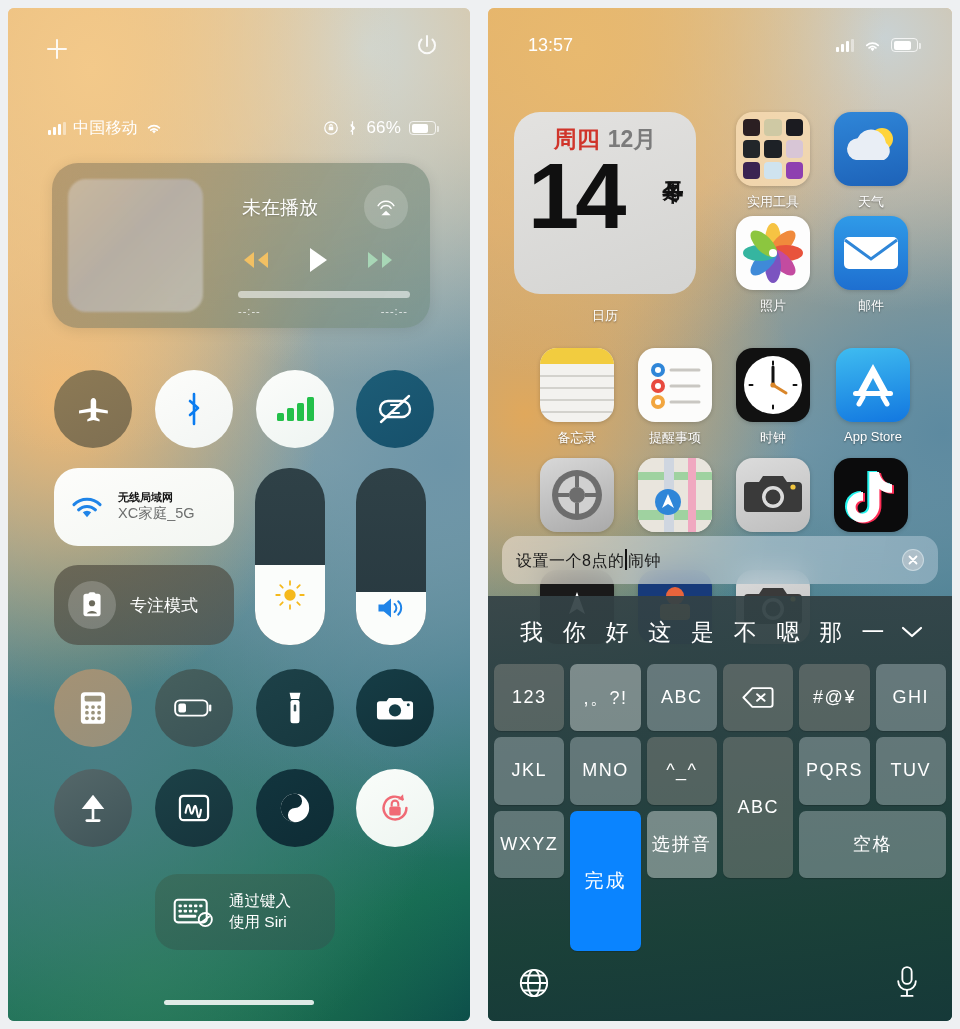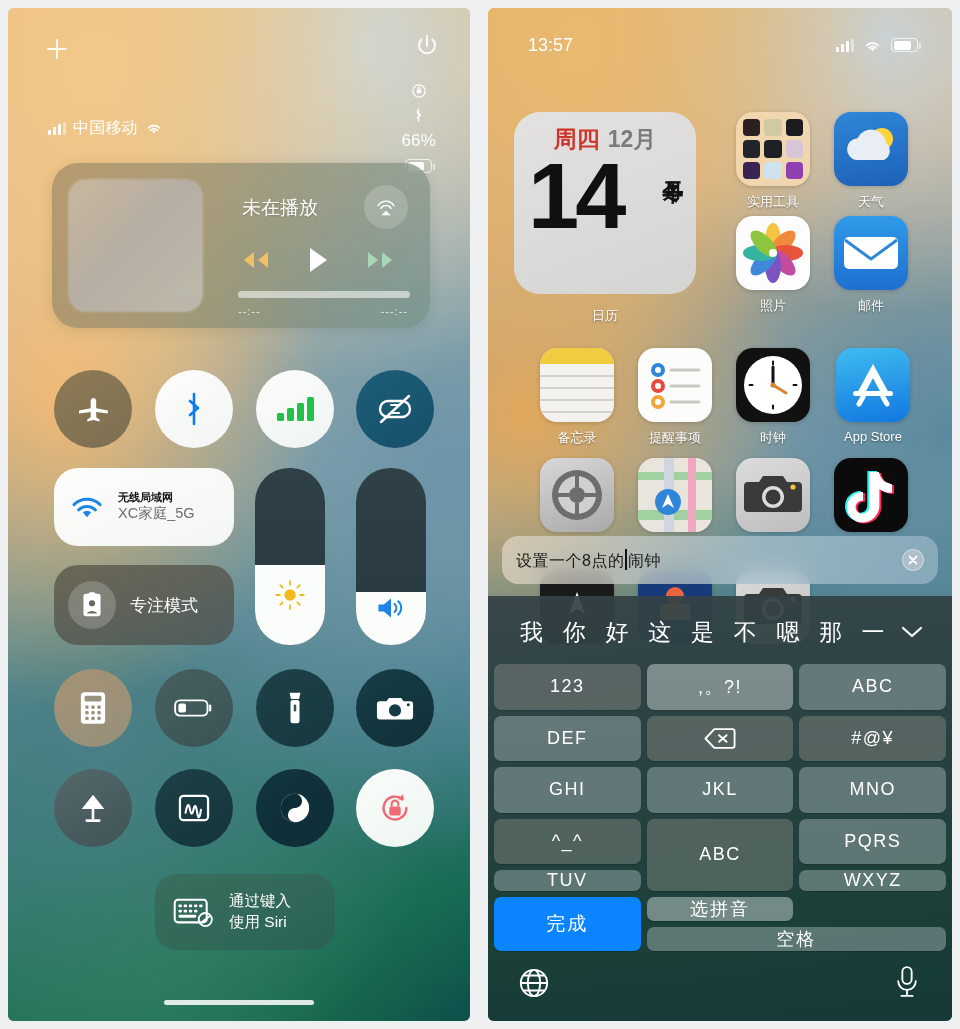--- a/index.html
+++ b/index.html
@@ -36,21 +36,21 @@
   }
 
   
   .cc-top { position:absolute; top:0; left:0; right:0; height:80px; }
   .cc-plus { position:absolute; left:36px; top:28px; width:26px; height:26px; color:#fff; opacity:.9; }
   .cc-power { position:absolute; right:30px; top:25px; width:26px; height:26px; color:#fff; opacity:.9; }
 
   .statusbar-l { position:absolute; top:108px; left:40px; right:34px; height:24px; color:#fff;
                  display:flex; align-items:center; font-size:16px; letter-spacing:.2px; }
   .sb-left  { display:flex; align-items:center; gap:7px; }
-  .sb-right { margin-left:auto; display:flex; align-items:center; gap:8px; font-size:17px; font-weight:500;flex-direction:column;}
+  .sb-right { margin-left:auto; display:flex; align-items:center; gap:8px; font-size:17px; font-weight:500;}
   .carrier { font-size:16px; }
 
   .signal-bars { display:inline-flex; align-items:flex-end; gap:2px; height:13px; }
   .signal-bars i { width:3px; background:#fff; border-radius:1px; display:block; }
   .signal-bars i:nth-child(1){height:5px}
   .signal-bars i:nth-child(2){height:8px}
   .signal-bars i:nth-child(3){height:11px}
   .signal-bars i:nth-child(4){height:13px; opacity:.45}
 
   .batt { width:27px; height:14px; border:1.6px solid rgba(255,255,255,.75); border-radius:4px; position:relative; }
@@ -154,21 +154,21 @@
 
   
   .kb { position:absolute; left:0; right:0; top:588px; bottom:0;
         background:linear-gradient(175deg, rgba(52,66,70,.93), rgba(38,62,62,.94) 45%, rgba(26,62,54,.95) 75%, rgba(22,56,56,.96)); }
   .cand { position:absolute; top:10px; left:0; right:0; height:52px; display:flex; align-items:center; padding:0 22px; }
   .cand .c { color:#fff; font-size:23px; flex:1; text-align:center; }
   .cand .c.dash { flex:0 0 42px; }
   .cand .chev { flex:0 0 36px; display:flex; justify-content:center; }
 
   .keys { position:absolute; top:68px; left:6px; right:6px; bottom:70px;
-          display:grid; grid-template-columns:repeat(3,1fr); grid-template-rows:repeat(4,1fr); gap:6px; }
+          display:grid; grid-template-columns:repeat(6,1fr); grid-template-rows:repeat(4,1fr); gap:6px; }
   .key { border-radius:7px; display:flex; align-items:center; justify-content:center;
          color:#fff; font-size:18px; letter-spacing:1.5px;
          background:rgba(168,182,186,.46); box-shadow:0 1px 1px rgba(0,0,0,.18); }
   .key.dim   { background:rgba(150,150,142,.40); }
   .key.lite  { background:rgba(196,205,204,.52); }
   .key.blue  { background:#0a84ff; font-size:19px; letter-spacing:2px; font-weight:500; }
   .key.tall  { grid-row:span 2; }
   .key.cn    { font-size:18px; letter-spacing:2px; }
 
   .kb-bottom { position:absolute; left:0; right:0; bottom:0; height:70px; }
@@ -681,21 +681,20 @@
           <svg viewBox="0 0 24 16" width="24" height="16">
               <path d="M3 4l9 8 9-8" stroke="#fff" stroke-width="2.2" fill="none" stroke-linecap="round" stroke-linejoin="round"></path>
             </svg>
         </span>
       </div>
 
       <div class="keys">
         <div class="key dim">123</div>
         <div class="key lite">,。?!</div>
         <div class="key">ABC</div>
-        <div class="key">DEF</div>
         <div class="key dim">
           <svg viewBox="0 0 34 24" width="32" height="23">
               <path d="M11 2h19a2.5 2.5 0 0 1 2.5 2.5v15A2.5 2.5 0 0 1 30 22H11L1.5 12z" stroke="#fff" stroke-width="2" fill="none" stroke-linejoin="round"></path>
               <path d="M16 8.5l8 7M24 8.5l-8 7" stroke="#fff" stroke-width="2" stroke-linecap="round"></path>
             </svg>
         </div>
 
         <div class="key dim">#@¥</div>
         <div class="key">GHI</div>
         <div class="key">JKL</div>

